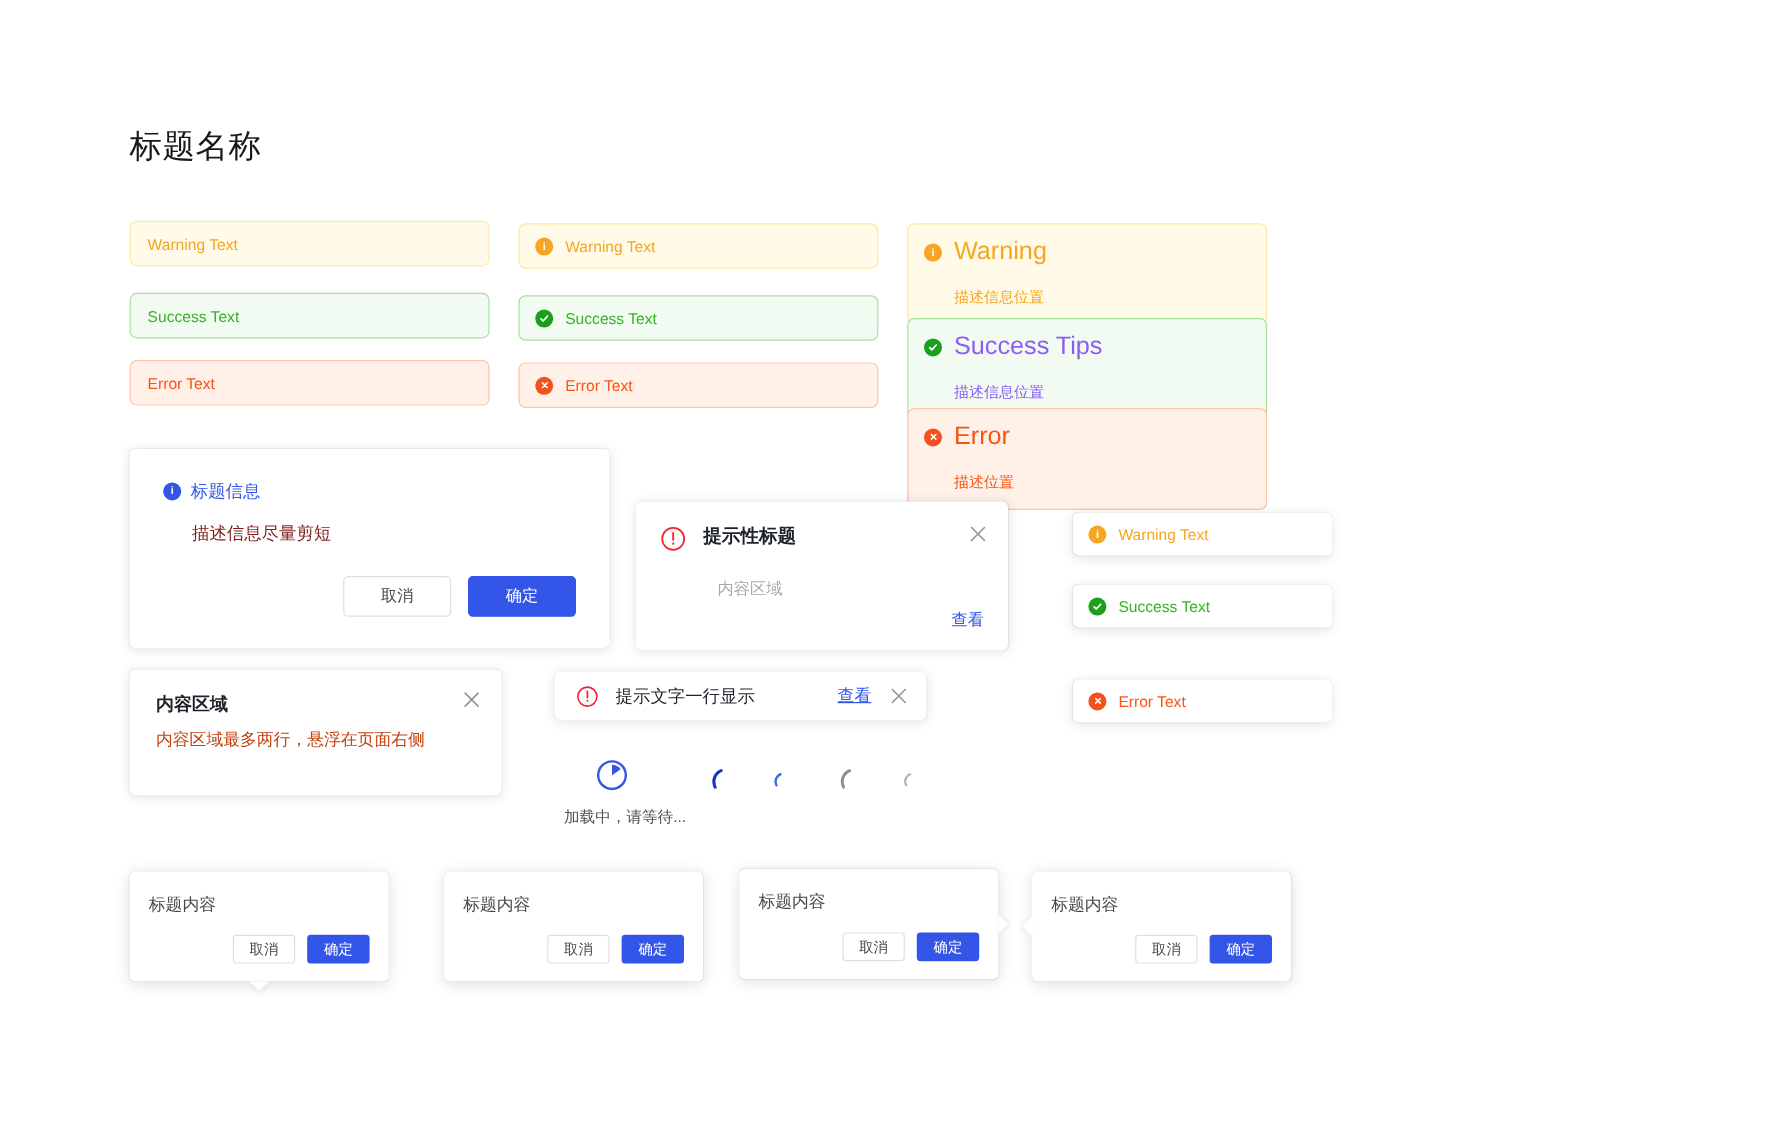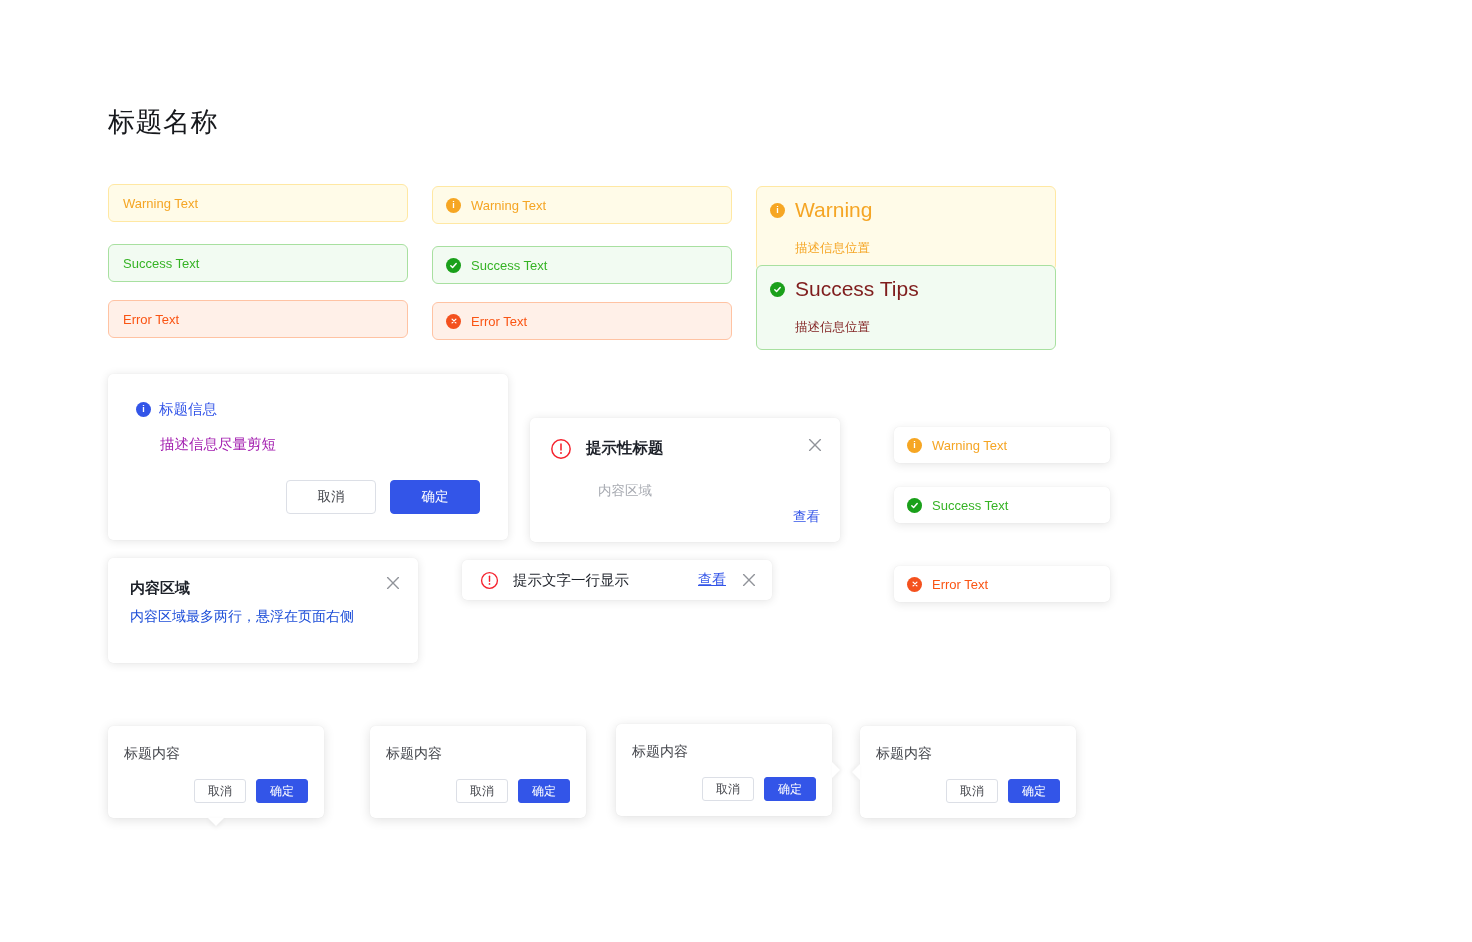--- a/index.html
+++ b/index.html
@@ -60,39 +60,39 @@
     position: absolute; width: 300px;
     border-radius: 6px; border: 1px solid;
     padding: 13px 14px 14px 13px;
   }
   .alert-block.warn { background:#fffbe8; border-color:#ffe8a3; }
   .alert-block.succ { background:#f2fbf2; border-color:#a8e0a0; }
   .alert-block.err  { background:#fff0e8; border-color:#ffc3a3; }
   .ab-head { display:flex; align-items:center; gap:10px; }
   .ab-title { font-size:21px; line-height:20px; }
   .alert-block.warn .ab-title, .alert-block.warn .ab-desc { color:#f5a524; }
-  .alert-block.succ .ab-title, .alert-block.succ .ab-desc { color:#7f1d1d; }
+  .alert-block.succ .ab-title, .alert-block.succ .ab-desc { color:#8b5cf6; }
   .alert-block.err  .ab-title, .alert-block.err  .ab-desc { color:#fa5413; }
   .ab-desc { font-size:12.5px; margin-top:20px; margin-left:25px; line-height:16px; }
 
   
   .card {
     position: absolute; background:#fff; border-radius: 5px;
     box-shadow: 0 1px 10px rgba(0,0,0,0.11), 0 0 1px rgba(0,0,0,0.08);
   }
 
   .dlg-confirm { left:108px; top:374px; width:400px; height:166px; padding:26px 28px 0 28px; }
   .dlg-head { display:flex; align-items:center; gap:8px; }
   .dlg-ico-info {
     width:15px;height:15px;border-radius:50%;background:#3355e8;
     display:flex;align-items:center;justify-content:center;
     color:#fff;font-size:9px;font-weight:700;line-height:1;flex:0 0 15px;
   }
   .dlg-title-blue { color:#3355e8; font-size:14.5px; }
-  .dlg-body { margin-top:16px; margin-left:24px; font-size:14.5px; color:#a21caf; }
+  .dlg-body { margin-top:16px; margin-left:24px; font-size:14.5px; color:#7f1d1d; }
   .dlg-actions { position:absolute; right:28px; bottom:26px; display:flex; gap:14px; }
 
   .btn {
     border-radius:4px; font-size:13.5px; cursor:pointer;
     display:flex; align-items:center; justify-content:center;
     font-family:inherit;
   }
   .btn-ghost { background:#fff; border:1px solid #dcdfe6; color:#45474d; }
   .btn-primary { background:#3355e8; border:1px solid #3355e8; color:#fff; }
   .btn-lg { width:90px; height:34px; }
@@ -109,21 +109,21 @@
 
   .x-btn {
     position:absolute; width:18px; height:18px; cursor:pointer;
     color:#909399;
   }
   .x-btn svg { display:block; }
 
   
   .float-card { left:108px; top:558px; width:310px; height:105px; padding:20px 20px 0 22px; }
   .fc-title { font-size:15px; font-weight:700; color:#1d2129; line-height:20px; }
-  .fc-desc { font-size:14px; color:#1d4ed8; margin-top:9px; line-height:19px; }
+  .fc-desc { font-size:14px; color:#c2410c; margin-top:9px; line-height:19px; }
 
   
   .line-toast {
     left:462px; top:560px; width:310px; height:40px;
     display:flex; align-items:center; padding:0 14px 0 18px; gap:14px;
   }
   .lt-text { font-size:14.5px; color:#1d2129; flex:1; }
   .lt-link { color:#3355e8; font-size:14px; cursor:pointer; text-decoration:underline; }
   .circ-err-sm { width:19px;height:19px;flex:0 0 19px; }
 
@@ -225,20 +225,31 @@
       <span class="sicon succ">
         <svg width="9" height="9" viewBox="0 0 10 10">
             <path d="M2 5.2 L4 7.2 L8 2.8" stroke="#fff" stroke-width="1.6" fill="none" stroke-linecap="round" stroke-linejoin="round"></path>
           </svg>
       </span>
       <span class="ab-title">Success Tips</span>
     </div>
     <div class="ab-desc">描述信息位置</div>
   </div>
 
+  <div class="alert-block err" style="left:756px; top:340px;">
+    <div class="ab-head">
+      <span class="sicon err">
+        <svg width="8" height="8" viewBox="0 0 10 10">
+            <path d="M2.6 2.6 L7.4 7.4 M7.4 2.6 L2.6 7.4" stroke="#fff" stroke-width="1.6" stroke-linecap="round"></path>
+          </svg>
+      </span>
+      <span class="ab-title">Error</span>
+    </div>
+    <div class="ab-desc">描述位置</div>
+  </div>
 
   <div class="card dlg-confirm">
     <div class="dlg-head">
       <span class="dlg-ico-info">i</span>
       <span class="dlg-title-blue">标题信息</span>
     </div>
     <div class="dlg-body">描述信息尽量剪短</div>
     <div class="dlg-actions">
       <button class="btn btn-ghost btn-lg">取消</button>
       <button class="btn btn-primary btn-lg">确定</button>
@@ -285,20 +296,50 @@
     </span>
     <span class="lt-text">提示文字一行显示</span>
     <span class="lt-link">查看</span>
     <span class="x-btn" style="position:relative; width:18px; height:18px;">
       <svg width="18" height="18" viewBox="0 0 20 20">
           <path d="M4 4 L16 16 M16 4 L4 16" stroke="#909399" stroke-width="1.5" stroke-linecap="round"></path>
         </svg>
     </span>
   </div>
 
+  <div class="load-wrap">
+    <div class="load-main">
+      <svg width="28" height="28" viewBox="0 0 28 28">
+        <circle cx="14" cy="14" r="11.5" fill="none" stroke="#3355e8" stroke-width="2"></circle>
+        <path d="M14 14 L14 5.2 A8.8 8.8 0 0 1 21.2 9 Z" fill="#3355e8"></path>
+      </svg>
+    </div>
+    <div class="load-label">加载中，请等待...</div>
+
+    <div class="arc" style="left:130px; top:10px;">
+      <svg width="26" height="26" viewBox="0 0 26 26">
+        <path d="M4 18 A10 10 0 0 1 9 4.2" fill="none" stroke="#1736c9" stroke-width="2.6" stroke-linecap="round"></path>
+      </svg>
+    </div>
+    <div class="arc" style="left:182px; top:14px;">
+      <svg width="18" height="18" viewBox="0 0 18 18">
+        <path d="M3 12.4 A6.6 6.6 0 0 1 6.4 3.2" fill="none" stroke="#3b6fe8" stroke-width="2.1" stroke-linecap="round"></path>
+      </svg>
+    </div>
+    <div class="arc" style="left:237px; top:10px;">
+      <svg width="26" height="26" viewBox="0 0 26 26">
+        <path d="M4 18 A10 10 0 0 1 9 4.2" fill="none" stroke="#8a8d93" stroke-width="2.4" stroke-linecap="round"></path>
+      </svg>
+    </div>
+    <div class="arc" style="left:290px; top:14px;">
+      <svg width="18" height="18" viewBox="0 0 18 18">
+        <path d="M3 12.4 A6.6 6.6 0 0 1 6.4 3.2" fill="none" stroke="#b0b3b8" stroke-width="2" stroke-linecap="round"></path>
+      </svg>
+    </div>
+  </div>
 
   <div class="toast warn" style="top:427px;">
     <span class="sicon warn">i</span>
     <span>Warning Text</span>
   </div>
   <div class="toast succ" style="top:487px;">
     <span class="sicon succ">
       <svg width="9" height="9" viewBox="0 0 10 10">
           <path d="M2 5.2 L4 7.2 L8 2.8" stroke="#fff" stroke-width="1.6" fill="none" stroke-linecap="round" stroke-linejoin="round"></path>
         </svg>

